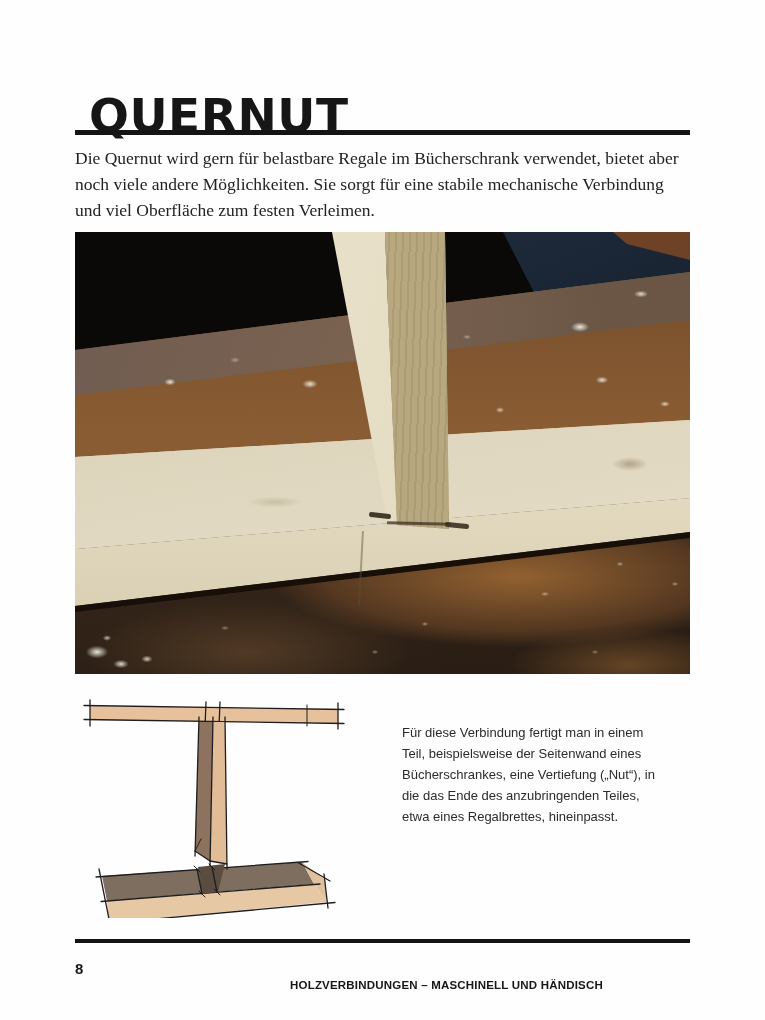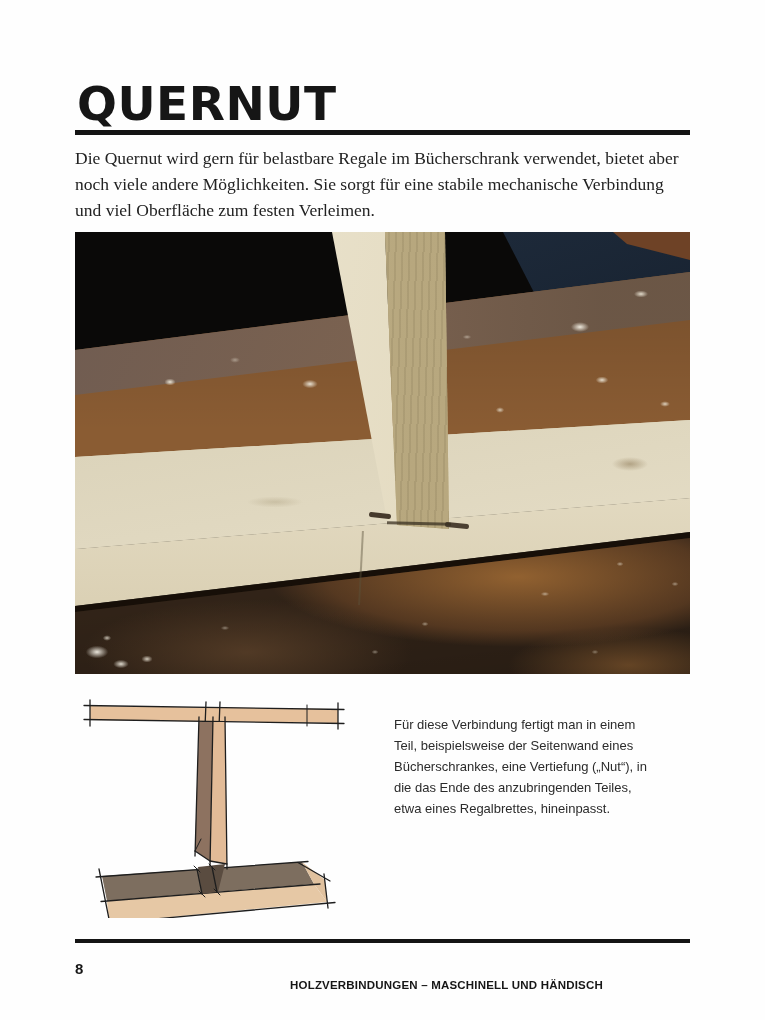--- a/index.html
+++ b/index.html
@@ -1,21 +1,21 @@
 <!DOCTYPE html>
 <html><head>
 <meta charset="utf-8">
 <style>
   html,body{margin:0;padding:0;background:#ffffff;}
   .page{
     position:relative;width:765px;height:1020px;background:#fefefe;
     font-family:"Liberation Sans",sans-serif;color:#1f1f1f;overflow:hidden;
   }
   .title{
-    position:absolute;left:73px;top:72px;margin:4px;
+    position:absolute;left:73px;top:72px;margin:16px;
     font-size:47px;font-weight:800;letter-spacing:.5px;color:#161616;
     font-family:"DejaVu Sans","Liberation Sans",sans-serif;
   }
   .title-rule{position:absolute;left:75px;top:130px;width:615px;height:5px;background:#141414;}
   .intro{
     position:absolute;left:75px;top:146px;width:618px;margin:0;
     font-size:17.5px;line-height:1.48;color:#222222;font-family:Liberation Serif, serif;
   }
   
   .photo{position:absolute;left:75px;top:232px;width:615px;height:442px;background:#0a0908;overflow:hidden;}
@@ -100,21 +100,21 @@
       radial-gradient(6px 3px at 470px 362px,rgba(228,220,204,.6),transparent 70%),
       radial-gradient(5px 3px at 545px 332px,rgba(228,220,204,.6),transparent 70%),
       radial-gradient(5px 3px at 300px 420px,rgba(220,212,196,.5),transparent 70%),
       radial-gradient(6px 3px at 150px 396px,rgba(220,212,196,.5),transparent 70%),
       radial-gradient(5px 3px at 600px 352px,rgba(224,216,200,.55),transparent 70%),
       radial-gradient(5px 3px at 520px 420px,rgba(218,210,192,.45),transparent 70%);
   }
   
   .sketch{position:absolute;left:78px;top:688px;}
   .caption{
-    position:absolute;left:390px;top:710px;width:266px;margin:4px;
+    position:absolute;left:390px;top:710px;width:266px;margin:12px;
     font-size:13px;line-height:1.62;color:#2b2b2b;
   }
   
   .footer-rule{position:absolute;left:75px;top:939px;width:615px;height:4px;background:#141414;}
   .footer-num{position:absolute;left:75px;top:960px;font-size:15px;font-weight:800;color:#161616;}
   .footer-title{
     position:absolute;left:0;top:963px;width:765px;text-align:center;margin:16px;
     font-size:11.5px;font-weight:800;letter-spacing:.2px;color:#161616;padding-left:48px;
   }
 </style>

